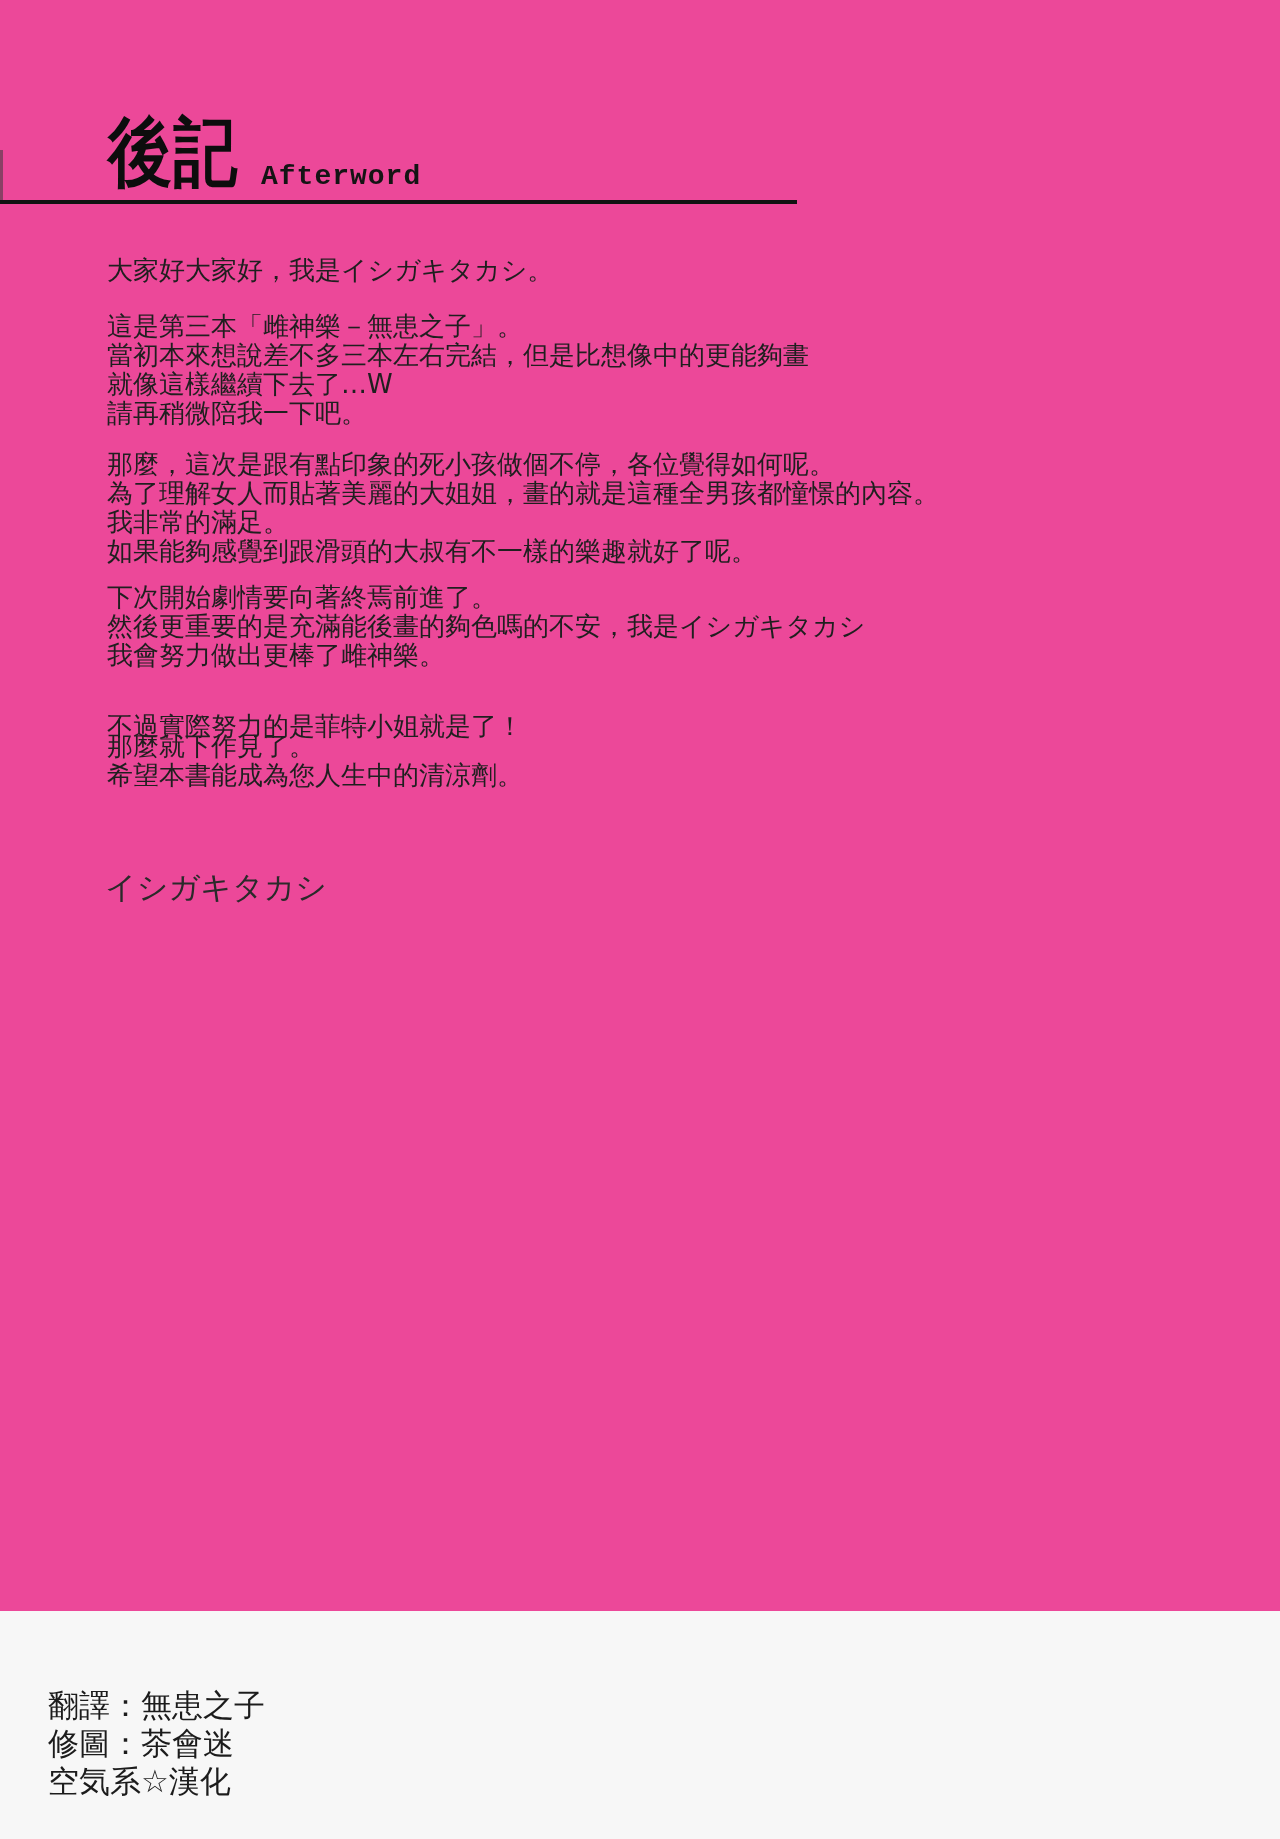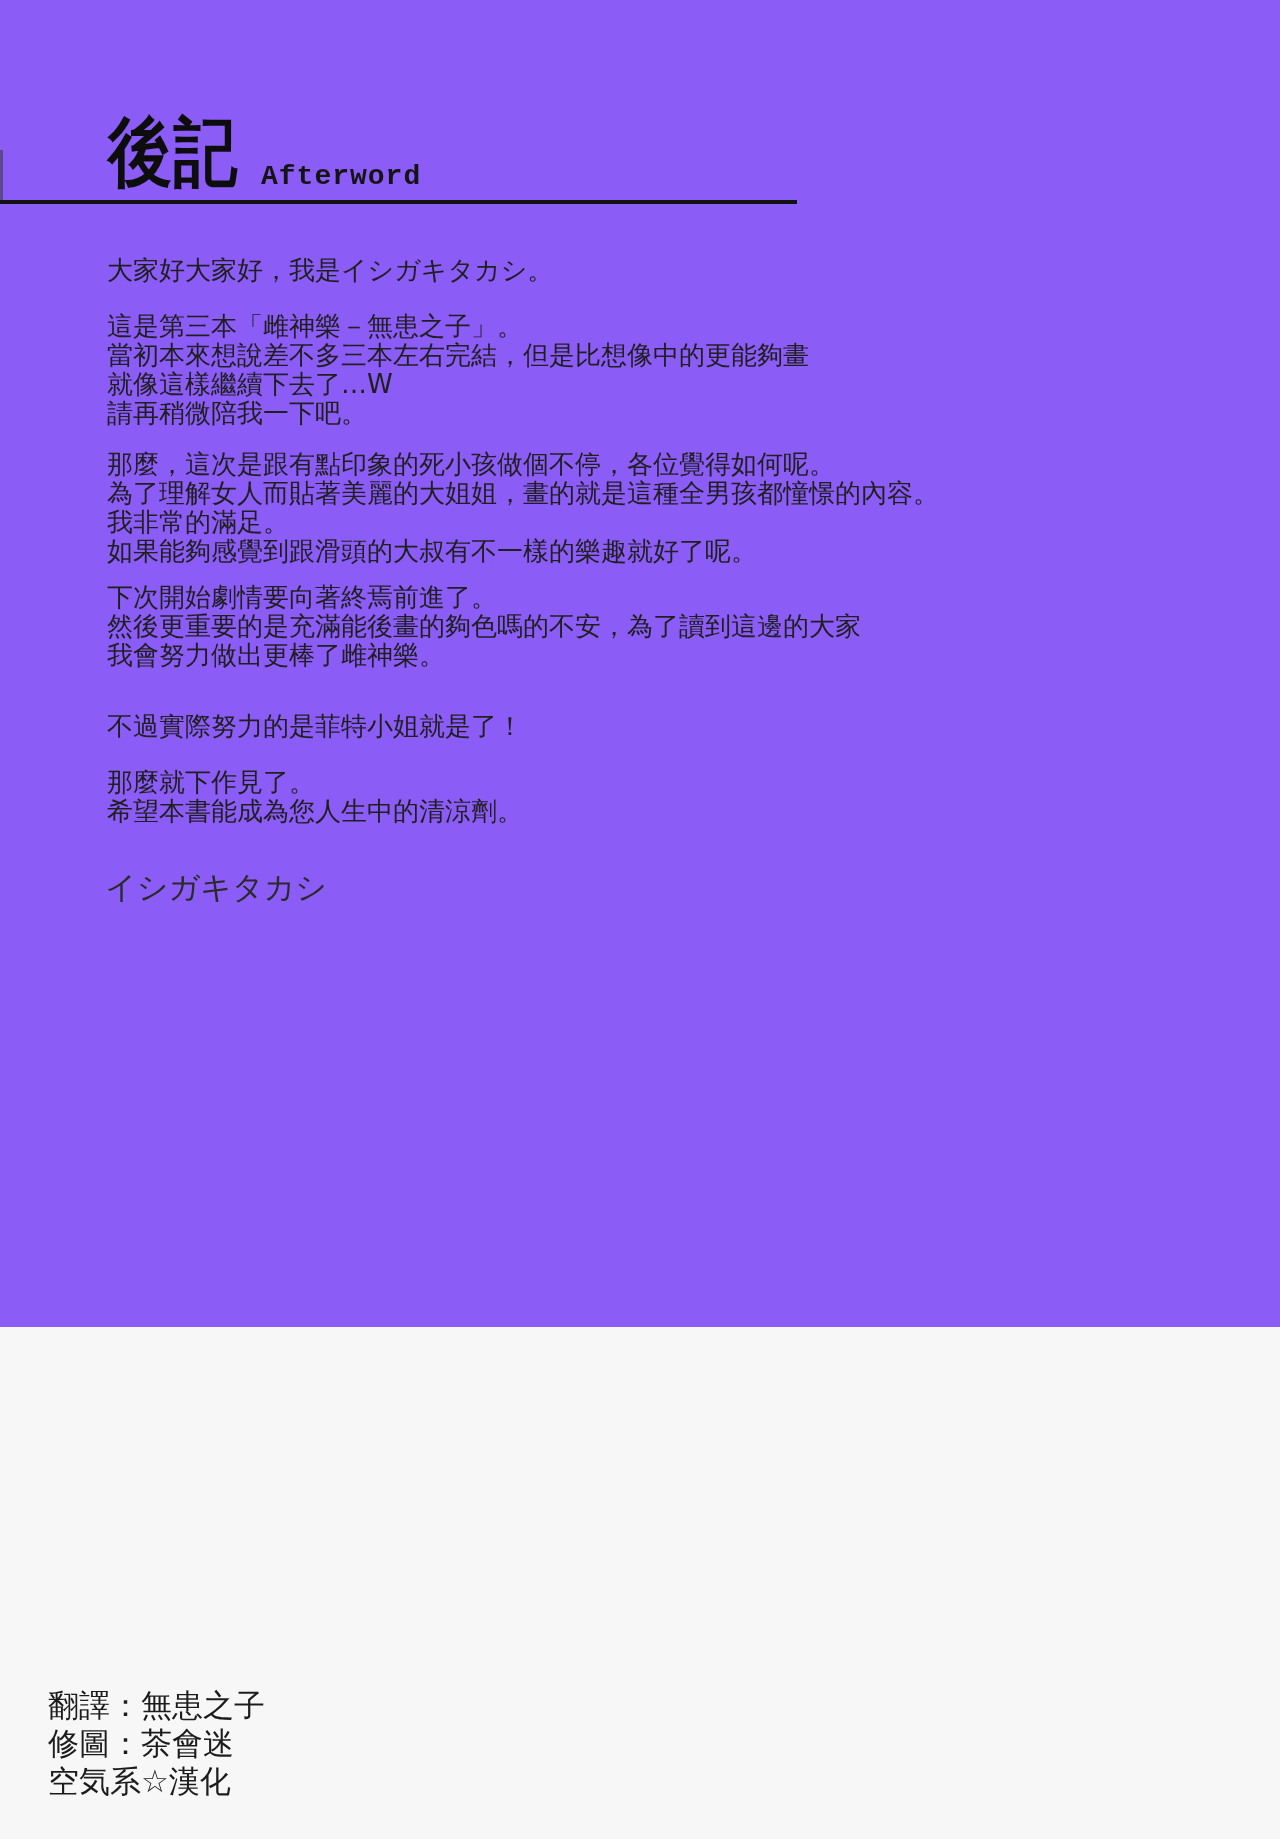--- a/index.html
+++ b/index.html
@@ -4,22 +4,22 @@
 <style>
   html,body{margin:0;padding:0;}
   body{
     width:1280px;height:1839px;
     background:#f7f7f7;
     font-family:"DejaVu Sans","Liberation Sans",sans-serif;
     position:relative;
     overflow:hidden;
   }
   .page{
-    position:absolute;left:0;top:0;width:1280px;height:1327px;
-    background:#8b5cf6;
+    position:absolute;left:0;top:0;width:1280px;height:1611px;
+    background:#ec4899;
   }
   
   .title-cjk{
     position:absolute;left:108px;top:114px;
     font-family:"DejaVu Serif","Liberation Serif",serif;
     font-weight:bold;color:#0d0d0d;
     font-size:76px;line-height:1;
     transform:scaleX(0.84);transform-origin:left bottom;
     letter-spacing:2px;white-space:nowrap;
   }
@@ -38,21 +38,21 @@
   .para{
     position:absolute;left:107px;
     color:#1f1f1f;font-size:26px;line-height:29px;
     white-space:nowrap;
   }
   .p1{top:256px}
   .p2{top:312px}
   .p3{top:450px}
   .p4{top:583px}
   .p5{top:712px}
-  .p6{top:768px}
+  .p6{top:732px}
   .signature{
     position:absolute;left:105px;top:872px;
     color:#2a2a2a;font-size:31px;line-height:30px;white-space:nowrap;
   }
   
   .credits{
     position:absolute;left:48px;top:1686px;
     color:#1c1c1c;font-size:31px;line-height:38px;
     font-weight:400;white-space:nowrap;
   }
@@ -89,21 +89,21 @@
 
   <div class="para p3">
     <div>那麼，這次是跟有點印象的死小孩做個不停，各位覺得如何呢。</div>
     <div>為了理解女人而貼著美麗的大姐姐，畫的就是這種全男孩都憧憬的內容。</div>
     <div>我非常的滿足。</div>
     <div>如果能夠感覺到跟滑頭的大叔有不一樣的樂趣就好了呢。</div>
   </div>
 
   <div class="para p4">
     <div>下次開始劇情要向著終焉前進了。</div>
-    <div>然後更重要的是充滿能後畫的夠色嗎的不安，為了讀到這邊的大家</div>
+    <div>然後更重要的是充滿能後畫的夠色嗎的不安，我是イシガキタカシ</div>
     <div>我會努力做出更棒了雌神樂。</div>
   </div>
 
   <div class="para p5">
     <div>不過實際努力的是菲特小姐就是了！</div>
   </div>
 
   <div class="para p6">
     <div>那麼就下作見了。</div>
     <div>希望本書能成為您人生中的清涼劑。</div>

